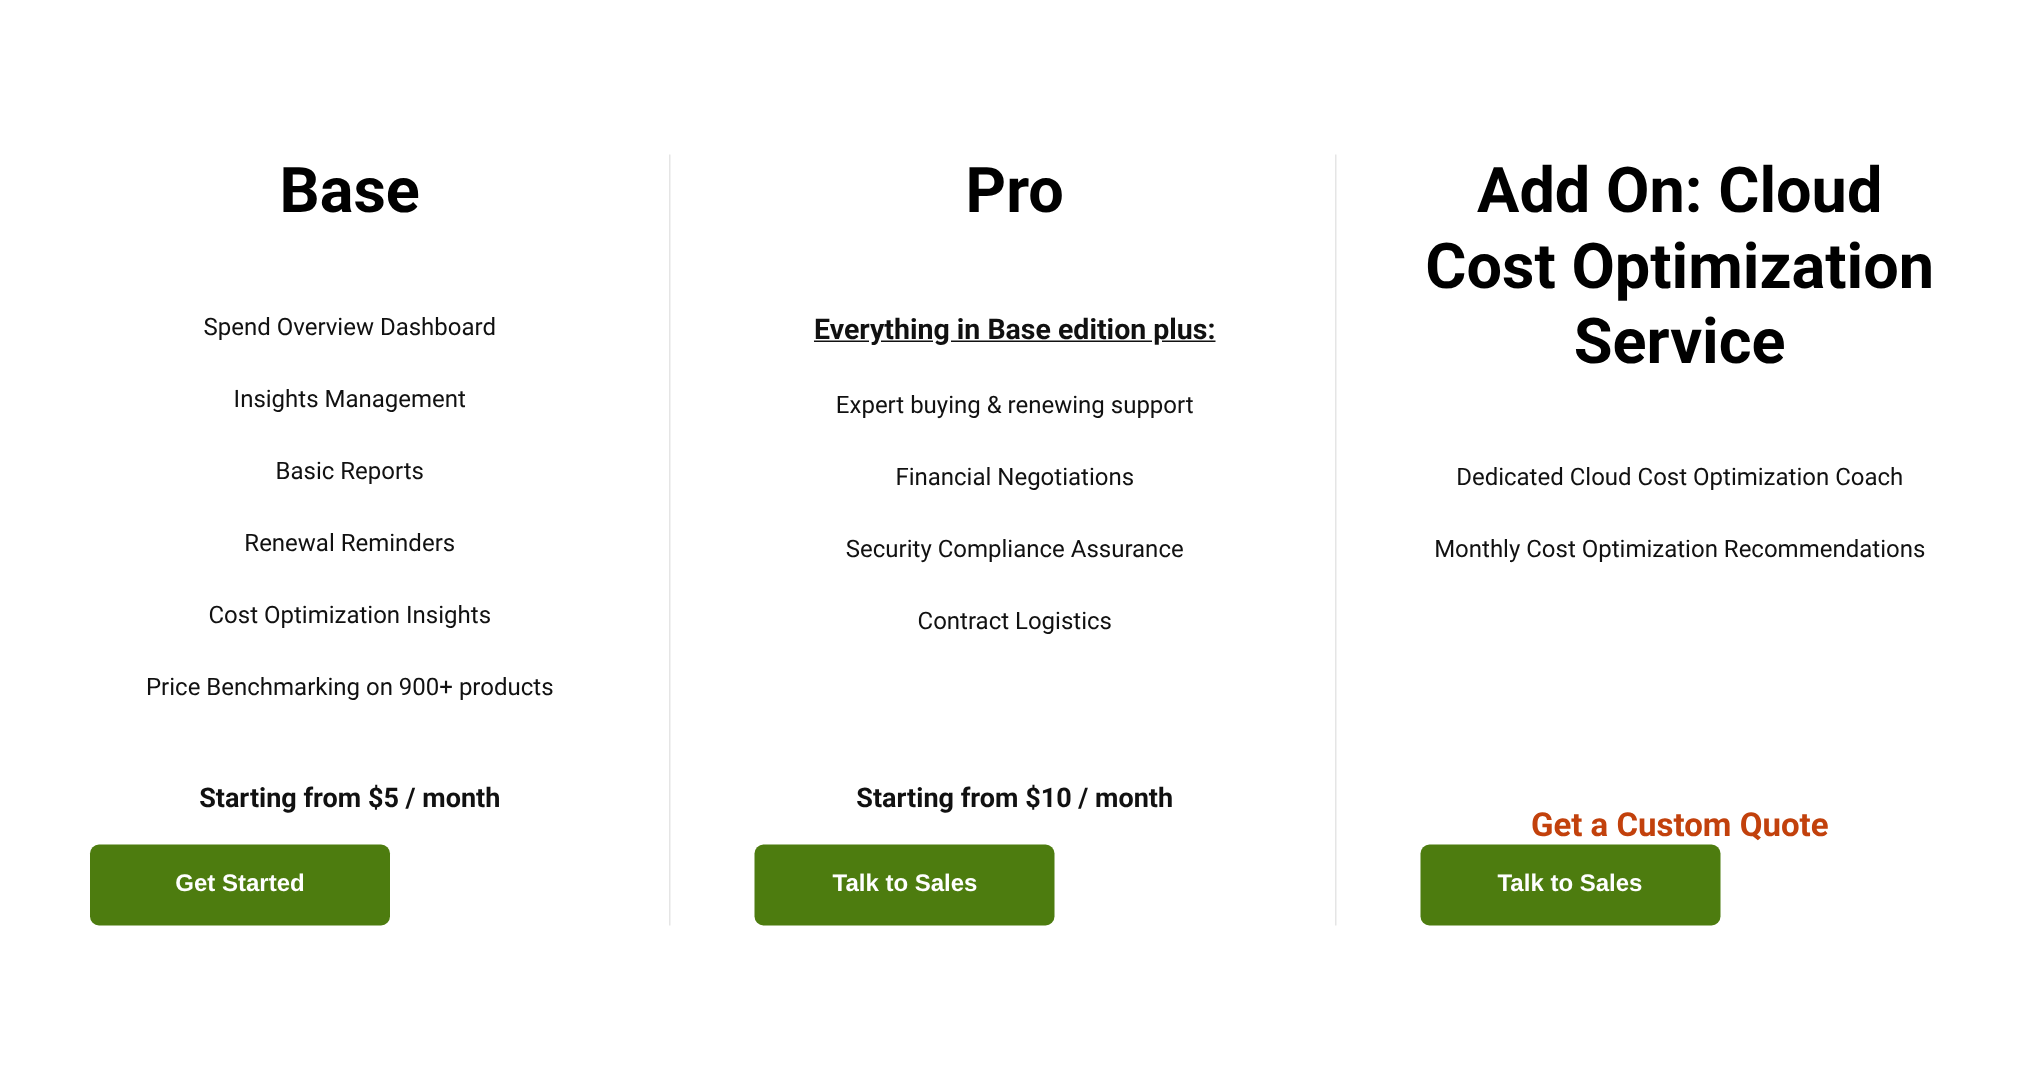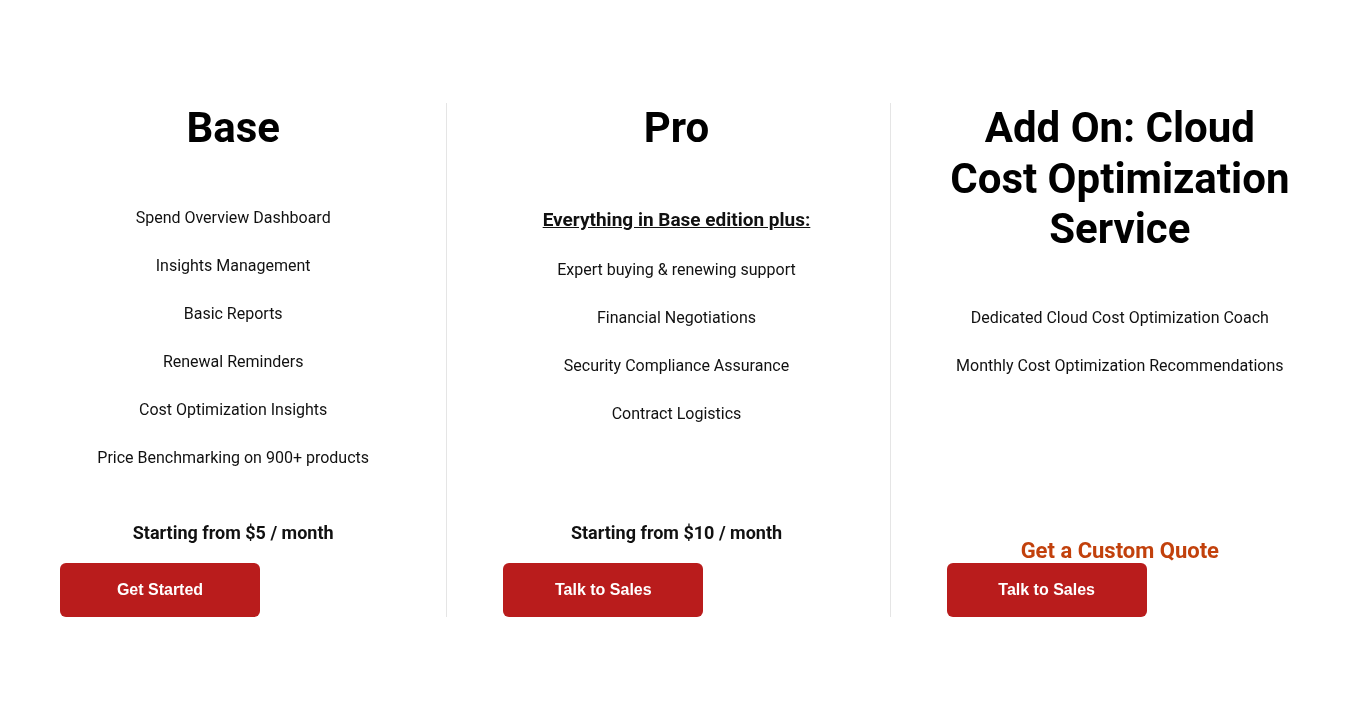--- a/index.html
+++ b/index.html
@@ -78,21 +78,21 @@
 
     .price-label {
       font-size: 18px;
       font-weight: 700;
       color: #111111;
       margin-bottom: 20px;
       text-align: center;
     }
 
     .cta-button {
-      background-color: #b91c1c;
+      background-color: #4d7c0f;
       color: #ffffff;
       border: none;
       border-radius: 6px;
       padding: 18px 50px;
       font-size: 16px;
       font-weight: 600;
       cursor: pointer;
       width: 200px;
       text-align: center;
     }

